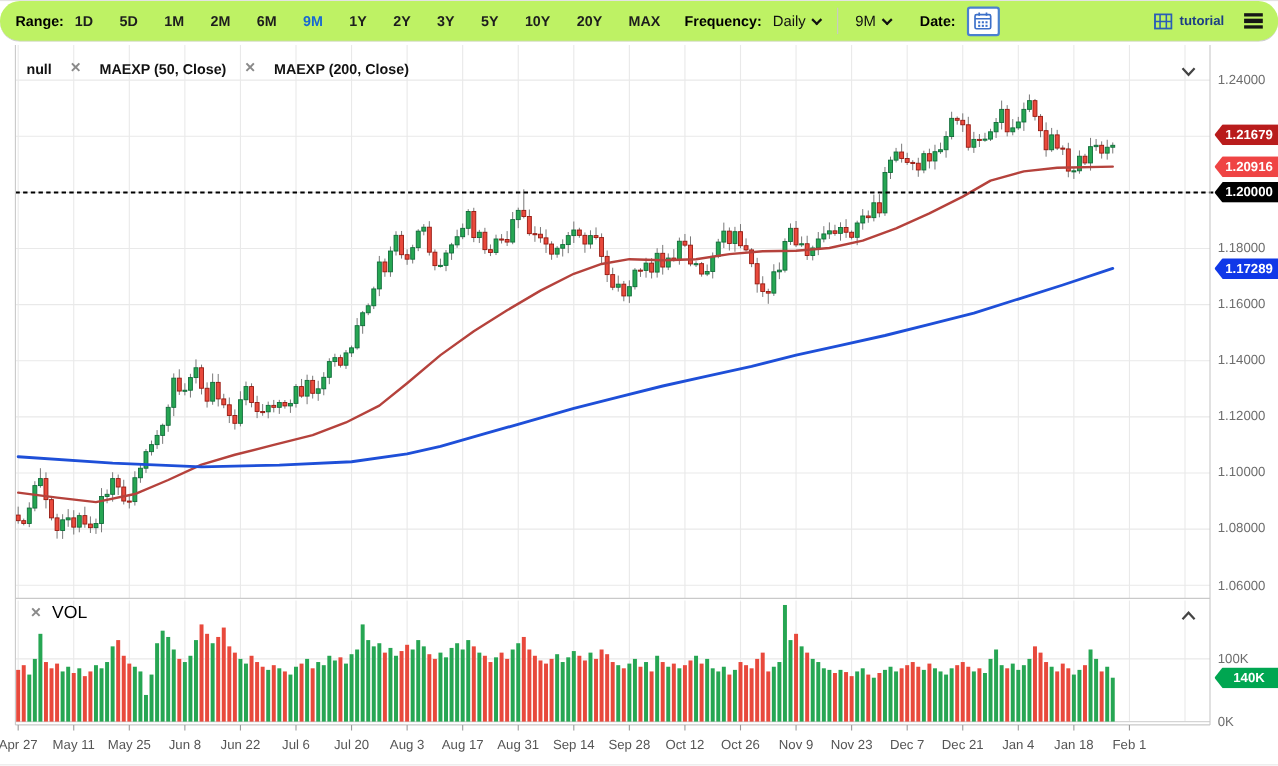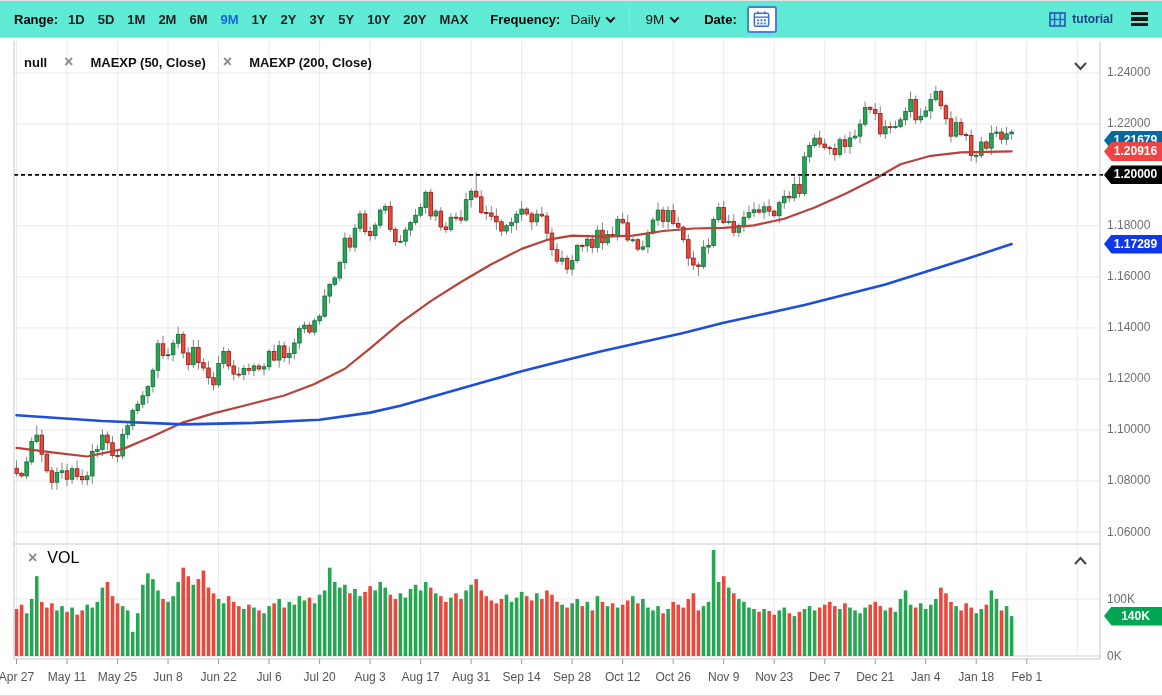--- a/index.html
+++ b/index.html
@@ -6,24 +6,24 @@
   html,body { background:#fff; }
   .app {
     position:relative; width:1162px; height:696px; overflow:hidden;
     font-family:"Liberation Sans", sans-serif; background:#fff;
     border-top:1px solid #e3e3e3; border-bottom:1px solid #ddd;
   }
   
   .toolbar {
     position:absolute; top:0; left:0; width:1162px; height:37px;
     display:flex; align-items:center; padding:0 12px 0 14px;
-    border-bottom:1px solid #cfcfcf; background:#5eead4;
+    border-bottom:1px solid #cfcfcf; background:#bef264;border-radius:18px;
   }
   .tb-label { font-size:13px; font-weight:700; color:#000; margin-right:10px; }
-  .range-items { display:flex; align-items:center; gap:13px; margin-right:22px; }
+  .range-items { display:flex; align-items:center; gap:24px; margin-right:22px; }
   .range-item { font-size:13px; font-weight:700; color:#1d1d1d; cursor:pointer; background:none; border:none; font-family:inherit; }
   .range-item.selected { color:var(--accent,#1767d2); }
   .dd { display:flex; align-items:center; gap:7px; background:none; border:none; font-family:inherit;
         font-size:13.5px; color:#111; cursor:pointer; }
   .chev { display:inline-block; width:7px; height:7px; border-right:2px solid #111; border-bottom:2px solid #111;
           transform:rotate(45deg) translate(-1px,-1px); }
   .sep { width:1px; height:24px; background:#c9c9c9; margin:0 15px; }
   .cal-btn { width:30px; height:27px; border:2px solid #4a80d0; border-radius:3px; background:#fff;
              display:flex; align-items:center; justify-content:center; cursor:pointer; }
   .tb-spacer { flex:1; }
@@ -854,19 +854,19 @@
       <div class="x-label" style="left: 875.223px;">Dec 21</div>
       <div class="x-label" style="left: 925.735px;">Jan 4</div>
       <div class="x-label" style="left: 976.247px;">Jan 18</div>
       <div class="x-label" style="left: 1026.76px;">Feb 1</div>
     </div>
   <div id="vol-labels">
       <div class="y-label" style="top: 590.5px;">100K</div>
       <div class="y-label" style="top: 647.5px;">0K</div>
     </div>
   <div id="badges">
-      <div class="badge" style="background: #0369a1; top: 130px;">1.21679</div>
+      <div class="badge" style="background: #b91c1c; top: 112px;">1.21679</div>
       <div class="badge" style="background: #ef4444; top: 141.048px;">1.20916</div>
       <div class="badge" style="background: rgb(0, 0, 0); top: 164.412px;">1.20000</div>
       <div class="badge" style="background: rgb(16, 56, 232); top: 233.562px;">1.17289</div>
       <div class="badge" style="background: rgb(0, 166, 81); top: 605.6px;">140K</div>
     </div>
 </div>
 
 </body></html>

